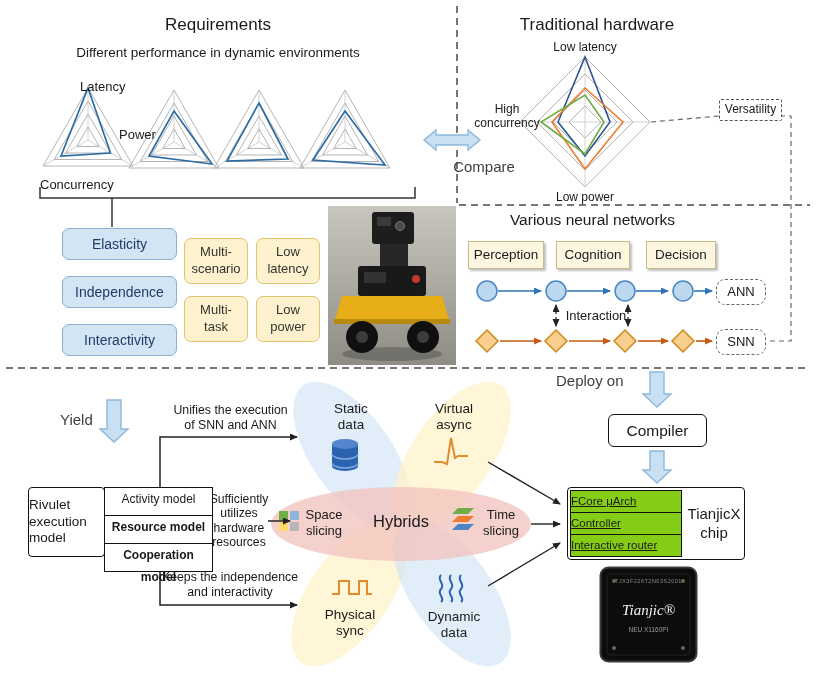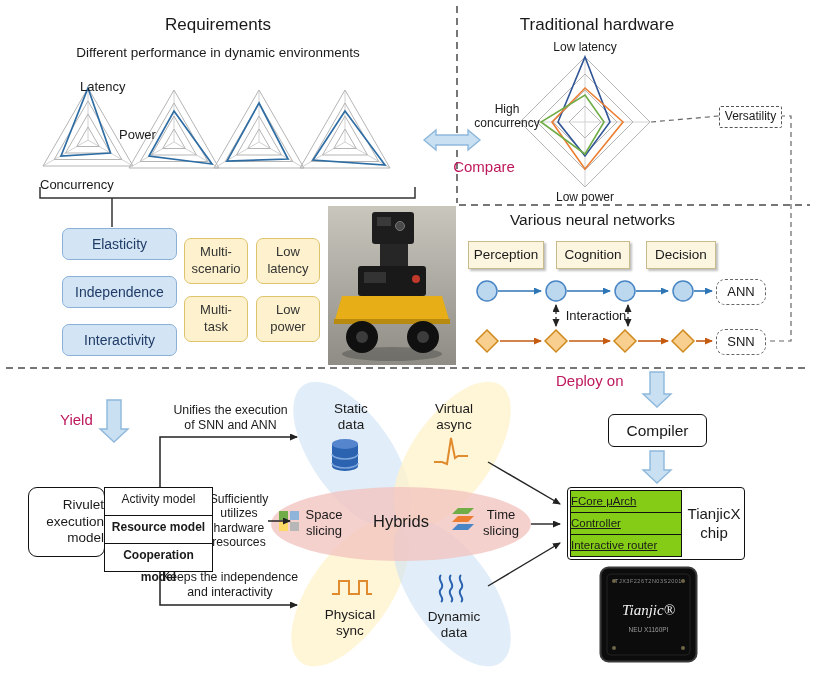--- a/index.html
+++ b/index.html
@@ -5,21 +5,21 @@
   html,body{margin:0;padding:0;background:#fff;}
   #app{position:relative;width:817px;height:679px;background:#fff;
        font-family:"Liberation Sans",sans-serif;color:#1a1a1a;overflow:hidden;}
   .abs{position:absolute;}
   .ctr{text-align:center;}
   .t17{font-size:17px;}
   .t15{font-size:15.5px;}
   .t135{font-size:13.5px;}
   .t13{font-size:13px;}
   .t12{font-size:12px;}
-  .red{color:#be185d;font-size:15px;font-weight:500;}
+  .red{color:#404040;font-size:15px;font-weight:500;}
   .bluebox{background:#d3e5f5;border:1.4px solid #8ab0d6;border-radius:7px;width:113px;height:30px;
            line-height:30px;text-align:center;font-size:14px;color:#1f3b66;}
   .ybox{background:#fdf2cd;border:1.3px solid #e0c36e;border-radius:7px;width:62px;height:44px;
         display:flex;flex-direction:column;align-items:center;justify-content:center;
         font-size:13px;line-height:1.28;color:#333;}
   .stagebox{background:#fcf6e0;border:1px solid #c8bb8b;box-shadow:1.5px 1.5px 2px rgba(0,0,0,.25);
             height:26px;line-height:26px;text-align:center;font-size:13.5px;}
   .dashbox{border:1.5px dashed #666;border-radius:9px;background:#fff;text-align:center;font-size:13px;}
   .wbox{background:#fff;border:1.6px solid #111;box-sizing:border-box;}
   .mrow{background:#fff;border:1.2px solid #111;text-align:center;font-size:12px;line-height:22px;height:29px;box-sizing:border-box;}
@@ -236,21 +236,21 @@
 
   <div class="abs t17 ctr" style="left:497px;top:15px;width:200px">Traditional hardware</div>
   <div class="abs t12 ctr" style="left:540px;top:40px;width:90px">Low latency</div>
   <div class="abs t12 ctr" style="left:468px;top:102px;width:78px;line-height:1.2">
     <div>High</div>
     <div>concurrency</div>
   </div>
   <div class="abs t12 ctr" style="left:545px;top:190px;width:80px">Low power</div>
 
 
-  <div class="abs t12 ctr" style="left:719px;top:106px;width:61px;height:20px;line-height:19px;border:1.3px dashed #555;border-radius:2px;background:#fff">Versatility</div>
+  <div class="abs t12 ctr" style="left:719px;top:99px;width:61px;height:20px;line-height:19px;border:1.3px dashed #555;border-radius:2px;background:#fff">Versatility</div>
 
   <div class="abs red ctr" style="left:438px;top:158px;width:92px">Compare</div>
 
   <div class="abs bluebox" style="left:62px;top:228px">Elasticity</div>
   <div class="abs bluebox" style="left:62px;top:276px">Independence</div>
   <div class="abs bluebox" style="left:62px;top:324px">Interactivity</div>
 
   <div class="abs ybox" style="left:184px;top:238px">
     <div>Multi-</div>
     <div>scenario</div>
@@ -287,21 +287,21 @@
     <div>Sufficiently</div>
     <div>utilizes</div>
     <div>hardware</div>
     <div>resources</div>
   </div>
   <div class="abs ctr" style="left:160px;top:570px;width:140px;font-size:12.3px;line-height:1.25">
     <div>Keeps the independence</div>
     <div>and interactivity</div>
   </div>
 
-  <div class="abs wbox ctr" style="left:28px;top:487px;width:77px;height:70px;border-radius:9px;display:flex;flex-direction:column;align-items:flex-end;justify-content:center;font-size:13.5px;line-height:1.25">
+  <div class="abs wbox ctr" style="left:28px;top:487px;width:77px;height:70px;border-radius:4px;display:flex;flex-direction:column;align-items:flex-start;justify-content:center;font-size:13.5px;line-height:1.25">
     <div>Rivulet</div>
     <div>execution</div>
     <div>model</div>
   </div>
   <div class="abs" style="left:104px;top:487px;width:109px">
     <div class="mrow">Activity model</div>
     <div class="mrow">Resource model</div>
     <div class="mrow">Cooperation model</div>
   </div>
 

